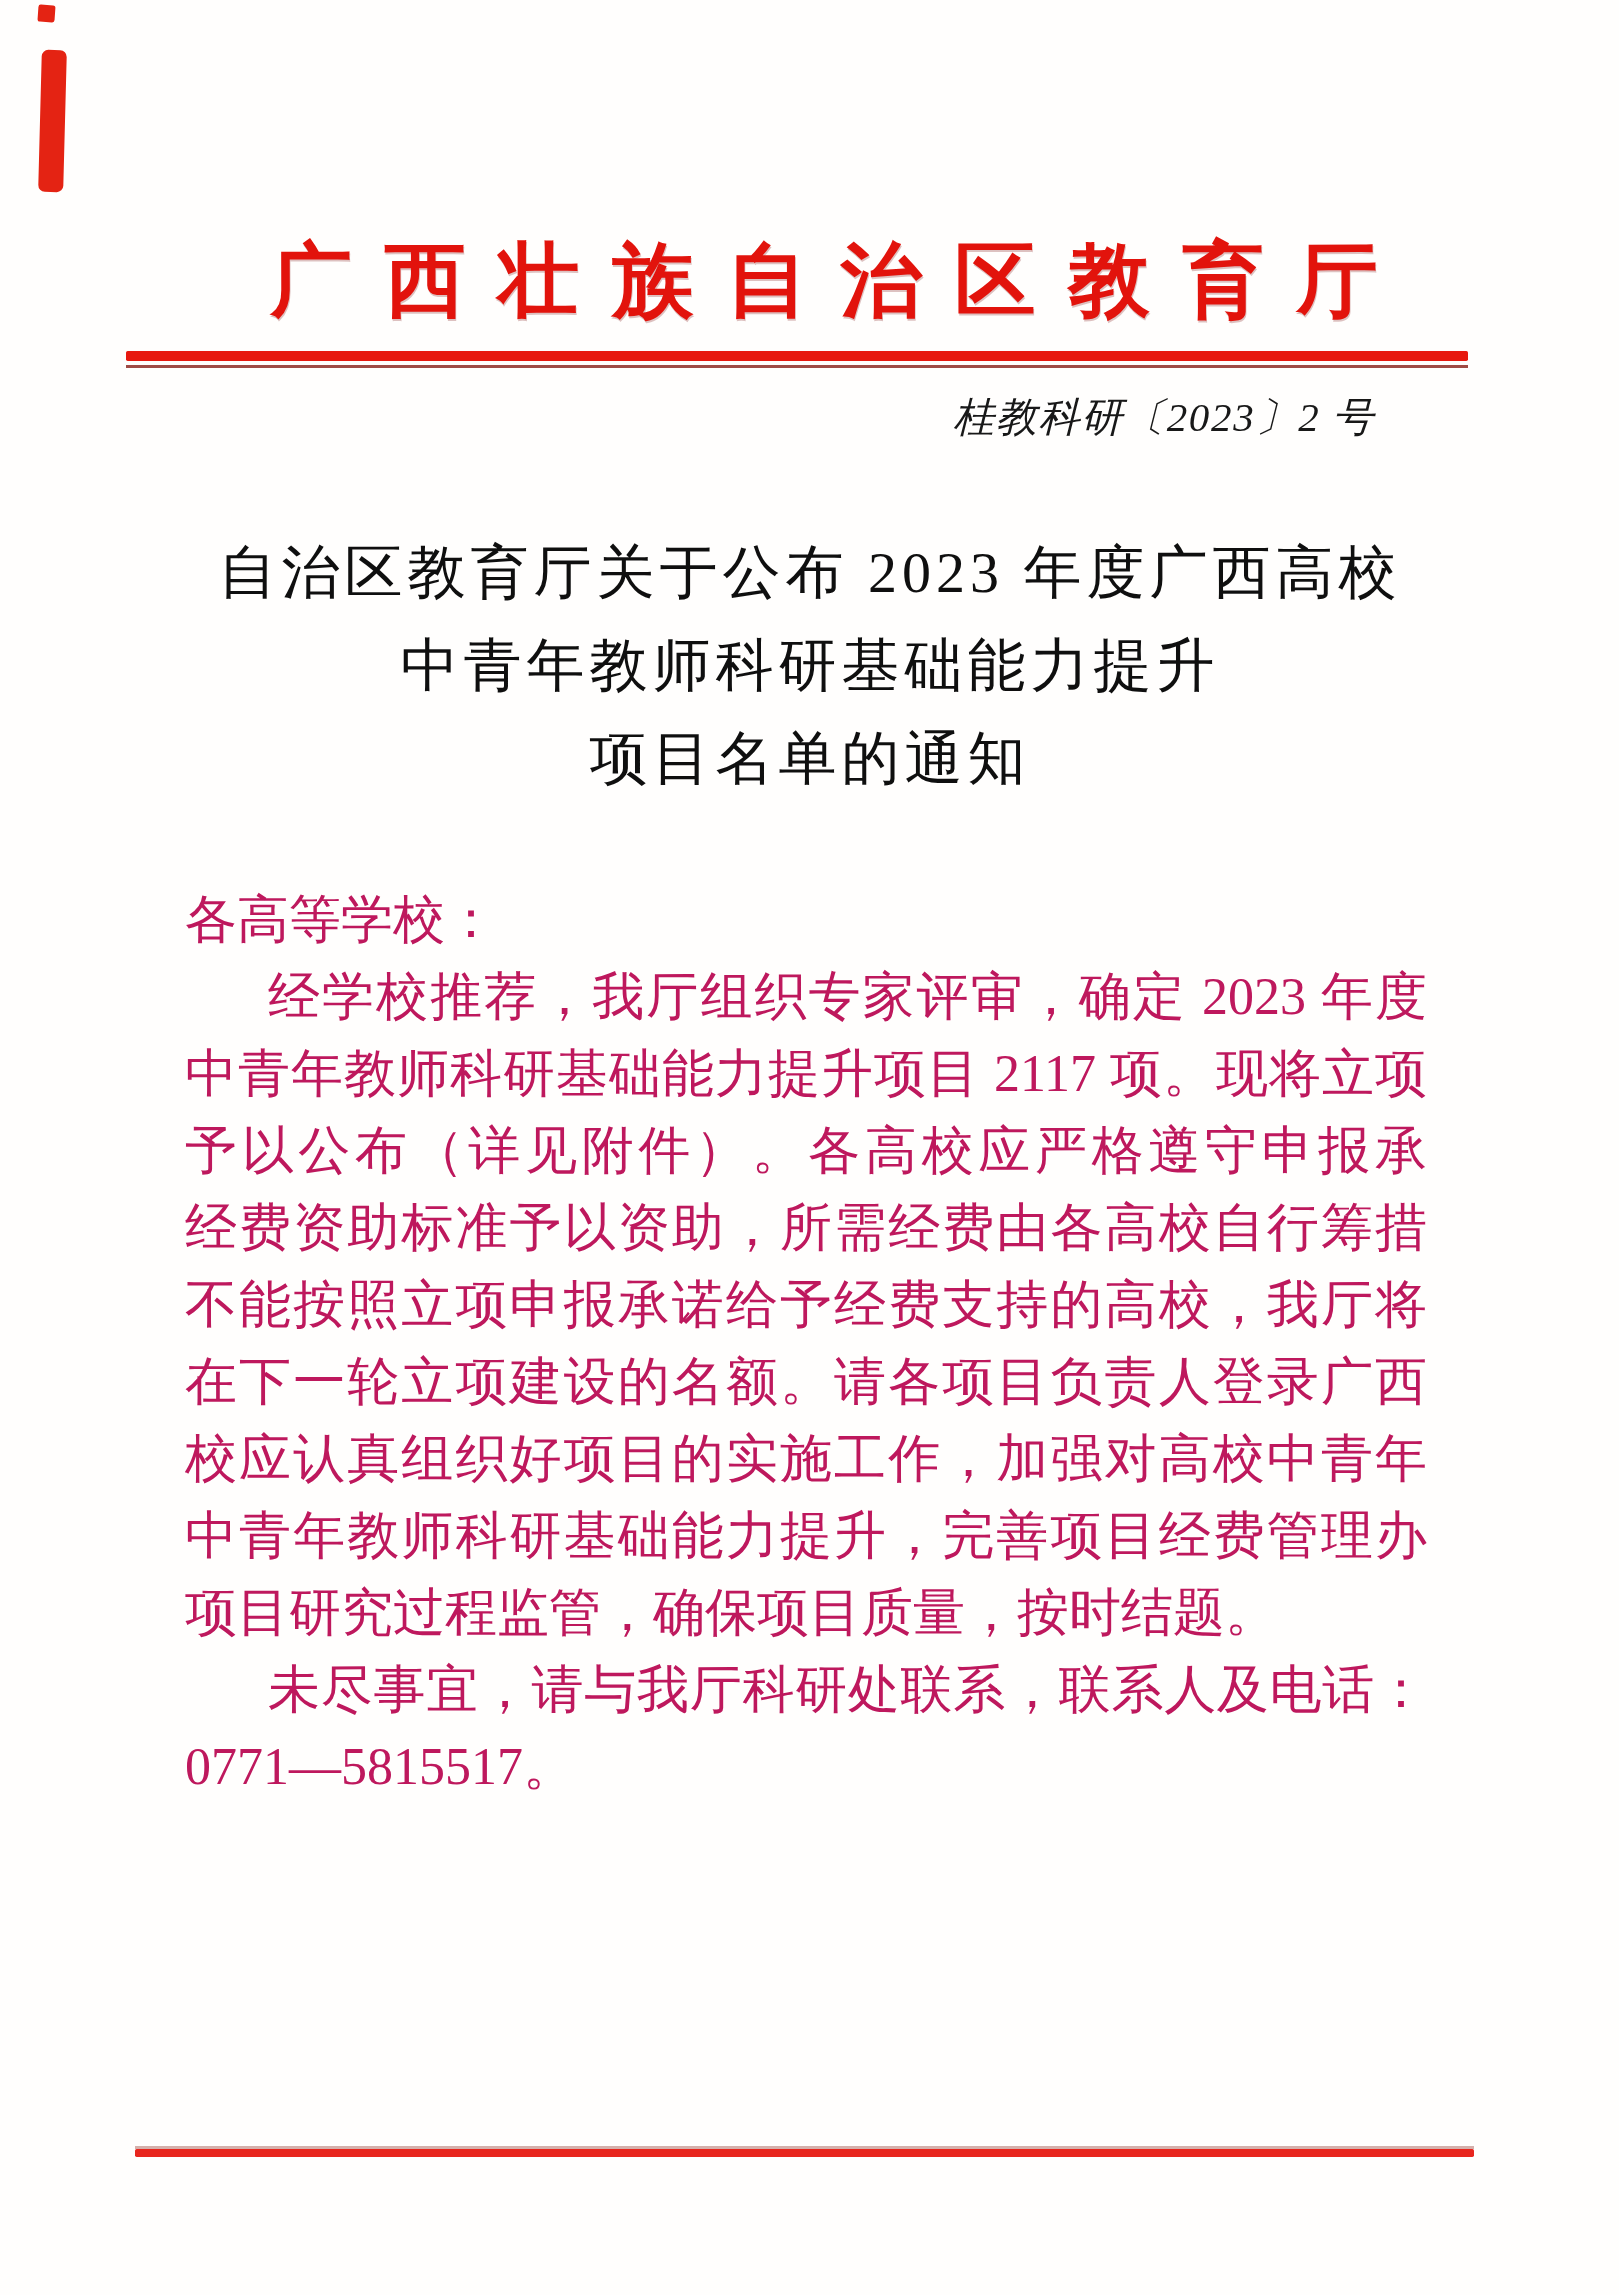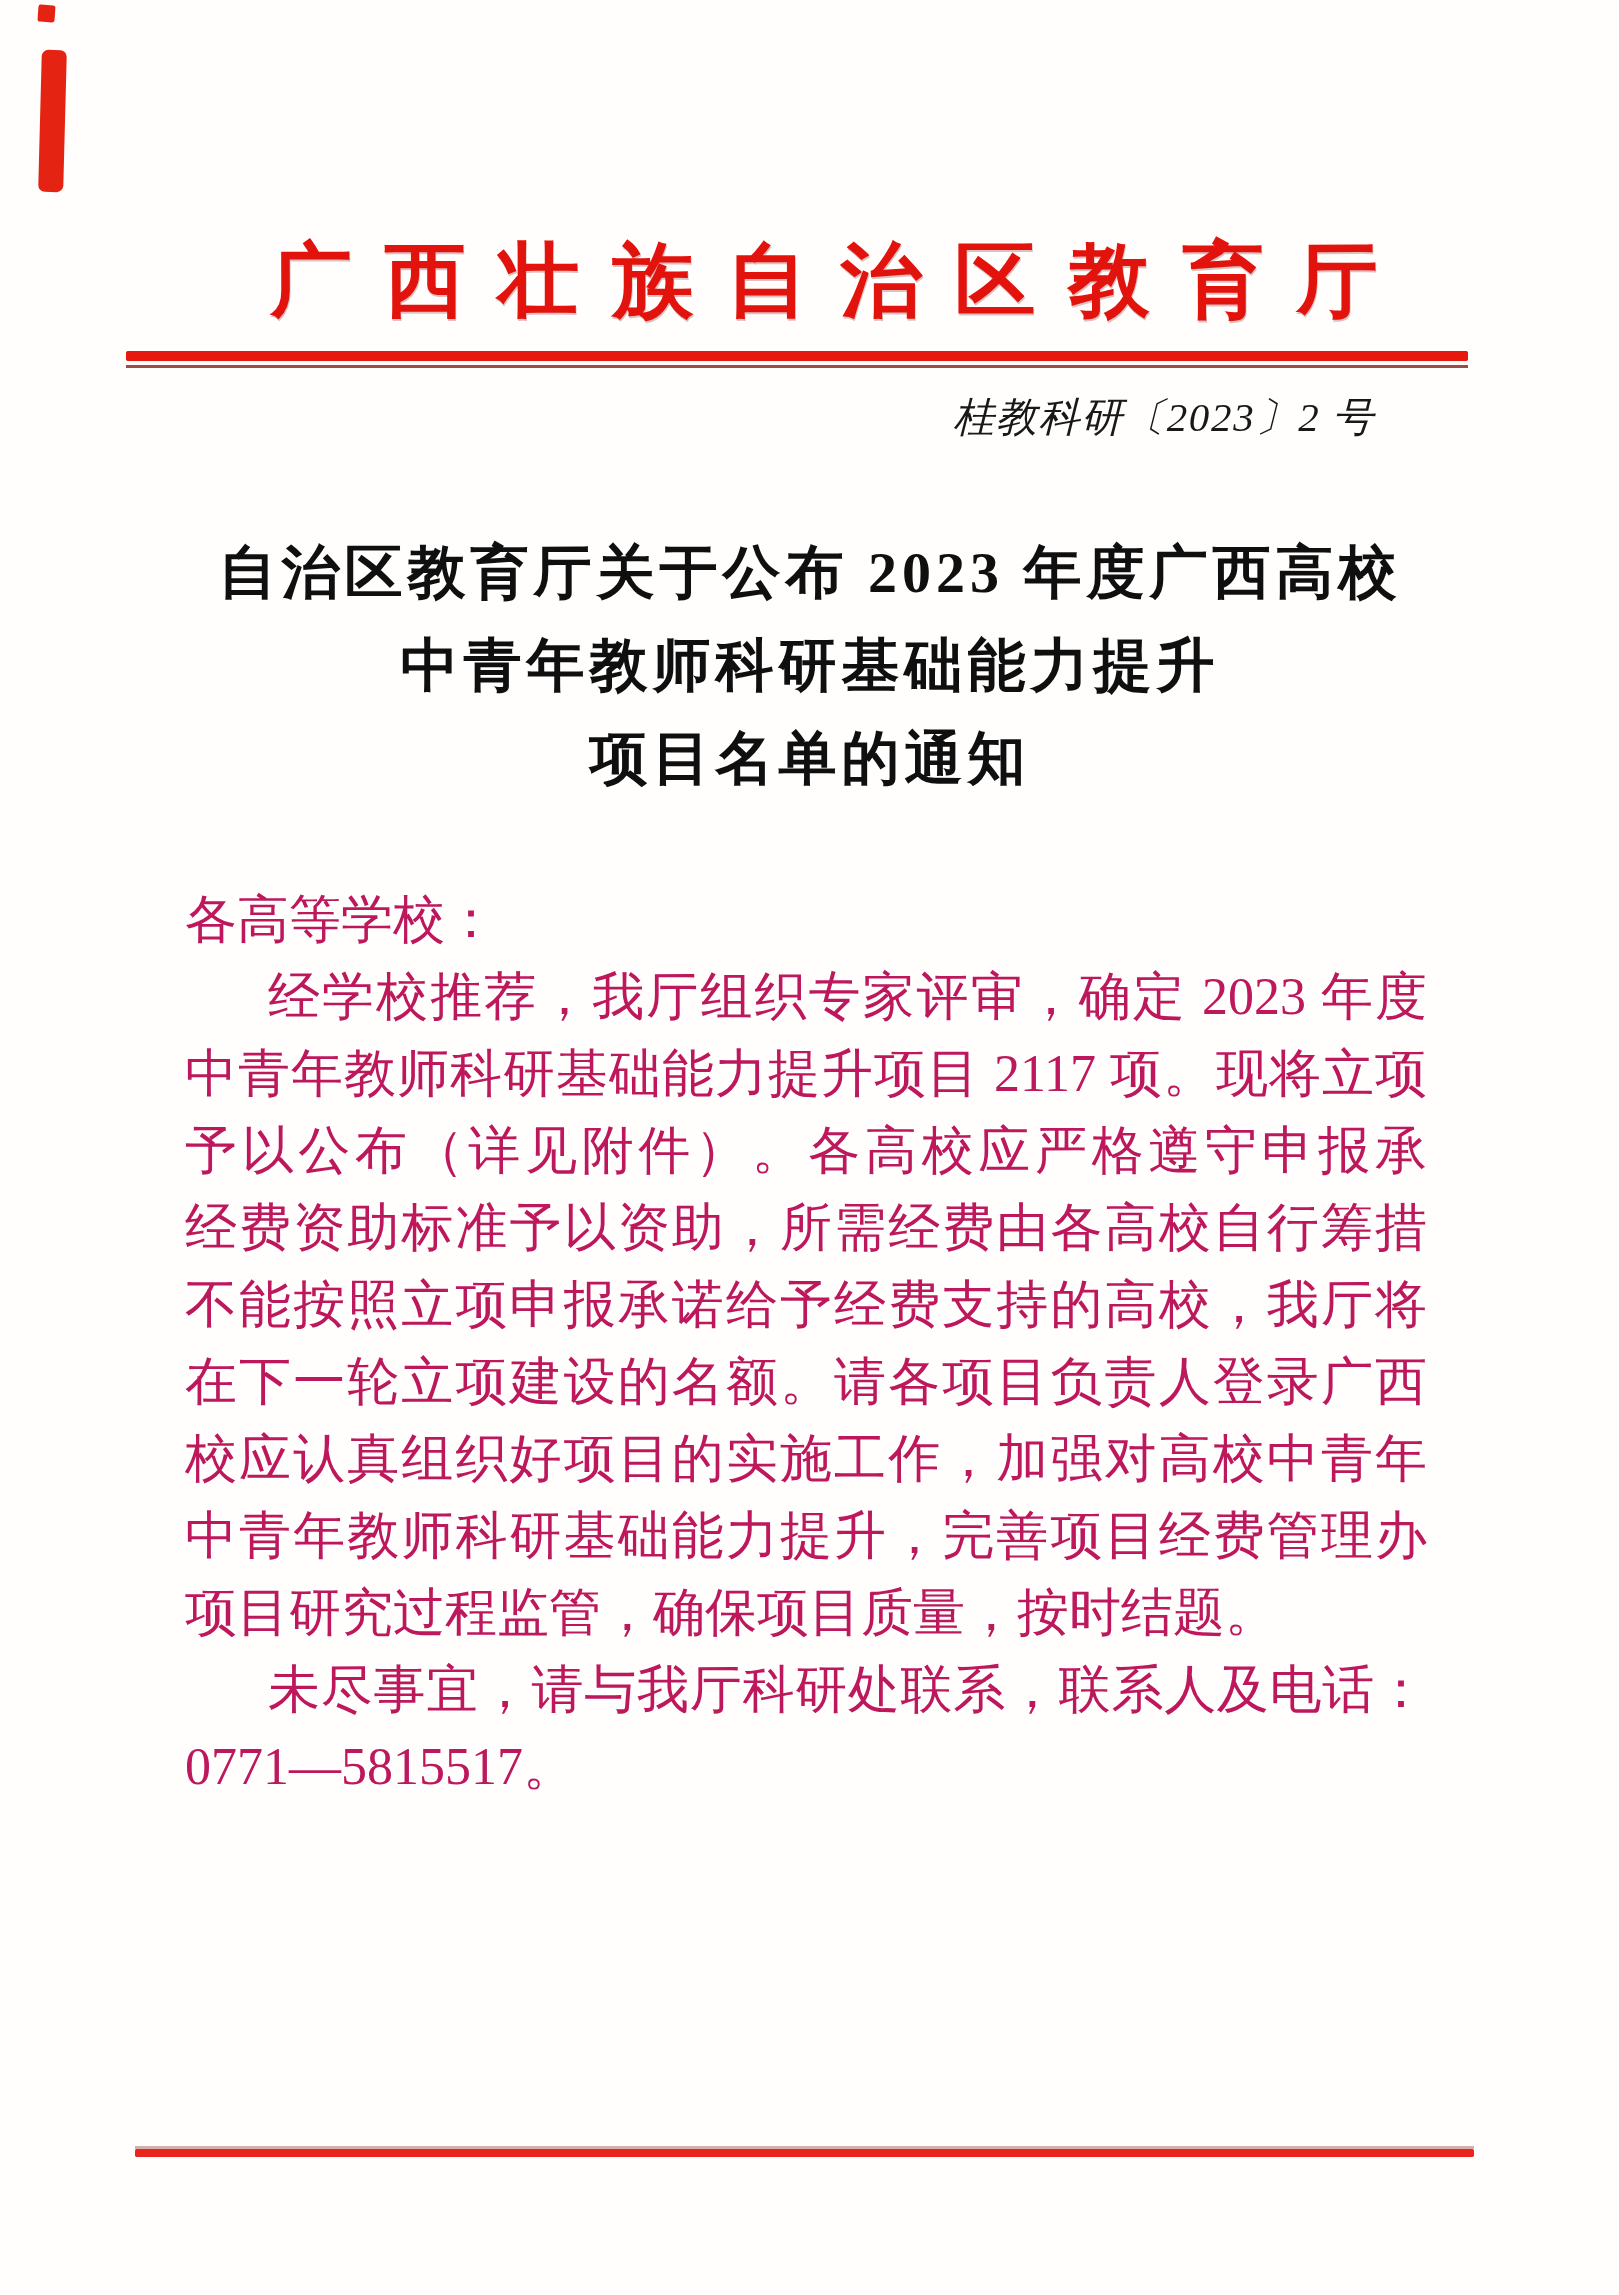--- a/index.html
+++ b/index.html
@@ -37,21 +37,21 @@
   .rule-thin{height:2.5px;background:#8e2b24;opacity:.85;}
   
   .doc-number{
     position:absolute;top:394px;right:245px;
     font-size:41px;line-height:46px;letter-spacing:1.7px;
     color:#181818;white-space:nowrap;font-style:italic;
   }
   
   .title{
     position:absolute;top:526px;left:0;width:100%;
-    text-align:center;font-weight:bold;color:#0f0f0f;
+    text-align:center;font-weight:normal;color:#0f0f0f;
     font-size:58px;line-height:93px;letter-spacing:5px;
   }
   .title div{white-space:nowrap;}
   
   .body-block{
     position:absolute;top:881px;left:185px;width:1242px;
     font-size:52px;color:#be185d;
   }
   .bline{
     height:77px;line-height:77px;

